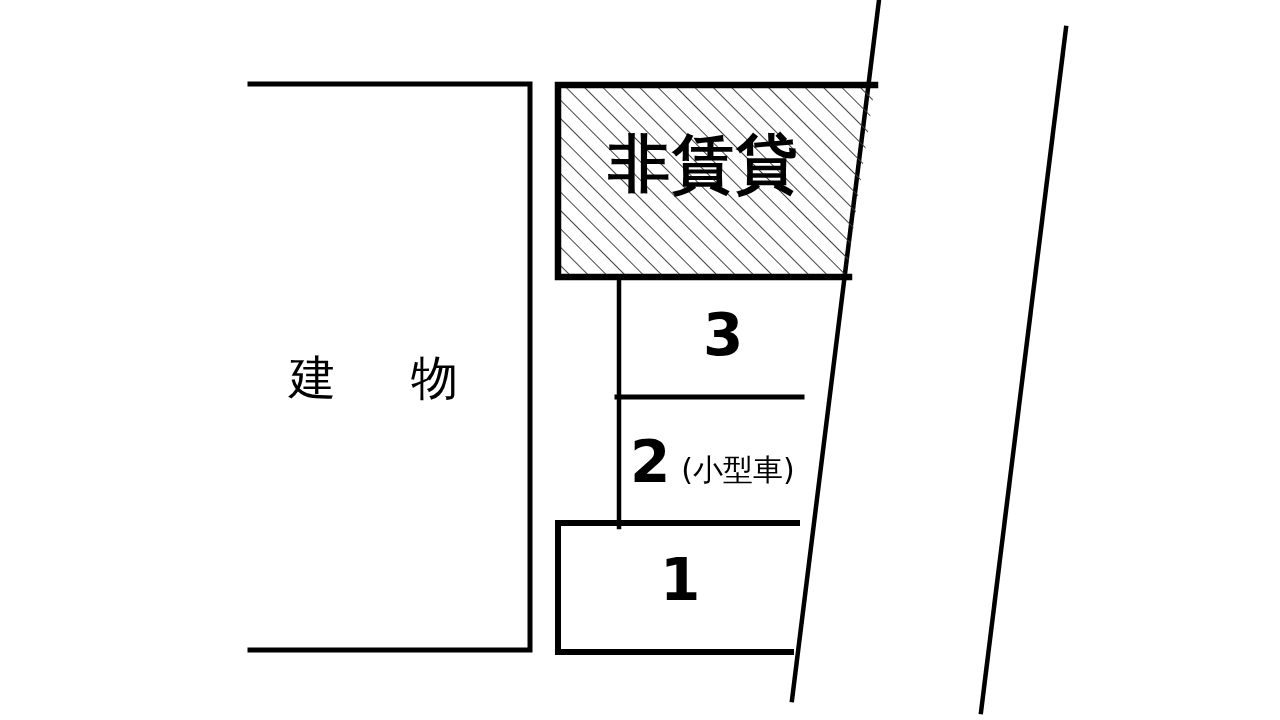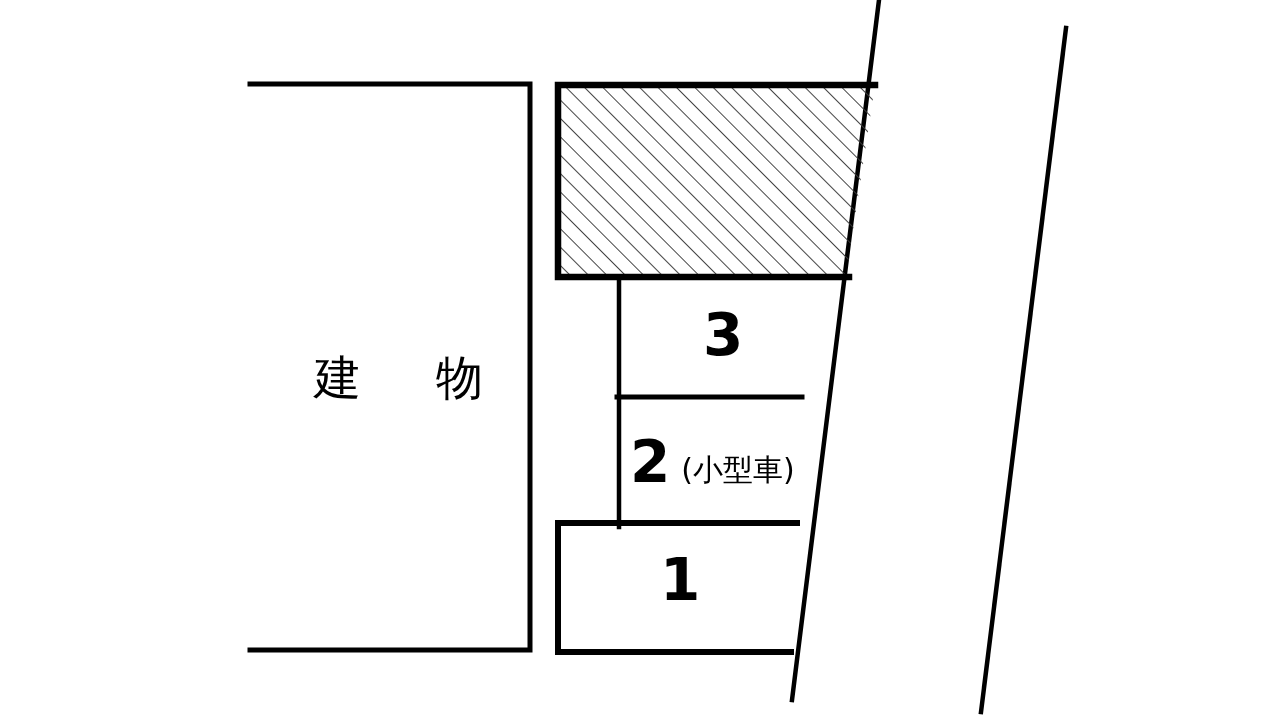--- a/index.html
+++ b/index.html
@@ -24,21 +24,21 @@
     display: block;
   }
   .lbl {
     position: absolute;
     color: #000000;
     white-space: nowrap;
     line-height: 1;
     user-select: none;
   }
   #building-label {
-    left: 314px;
+    left: 289px;
     top: 354px;
     font-size: 47px;
     letter-spacing: 30px;
     font-weight: 400;
     font-family: "DejaVu Sans", "Liberation Sans", sans-serif;
   }
   #non-rental-label {
     left: 608px;
     top: 133px;
     font-size: 62px;
@@ -112,20 +112,21 @@
       <line x1="617" y1="397" x2="802" y2="397" stroke="#000000" stroke-width="5" stroke-linecap="square"></line>
     </g>
 
     <g>
       <path d="M 558,523 L 797,523 M 558,523 L 558,652 M 558,652 L 791,652" fill="none" stroke="#000000" stroke-width="6" stroke-linecap="square" stroke-linejoin="miter"></path>
     </g>
   </svg>
 
   <div class="lbl" id="building-label">建 物</div>
 
+  <div class="lbl" id="non-rental-label">非賃貸</div>
 
   <div class="lbl" id="stall3-label">3</div>
 
   <div class="lbl" id="stall2-row">
     <span id="stall2-label">2</span>
     <span id="stall2-note">(小型車)</span>
   </div>
 
   <div class="lbl" id="stall1-label">1</div>
 

